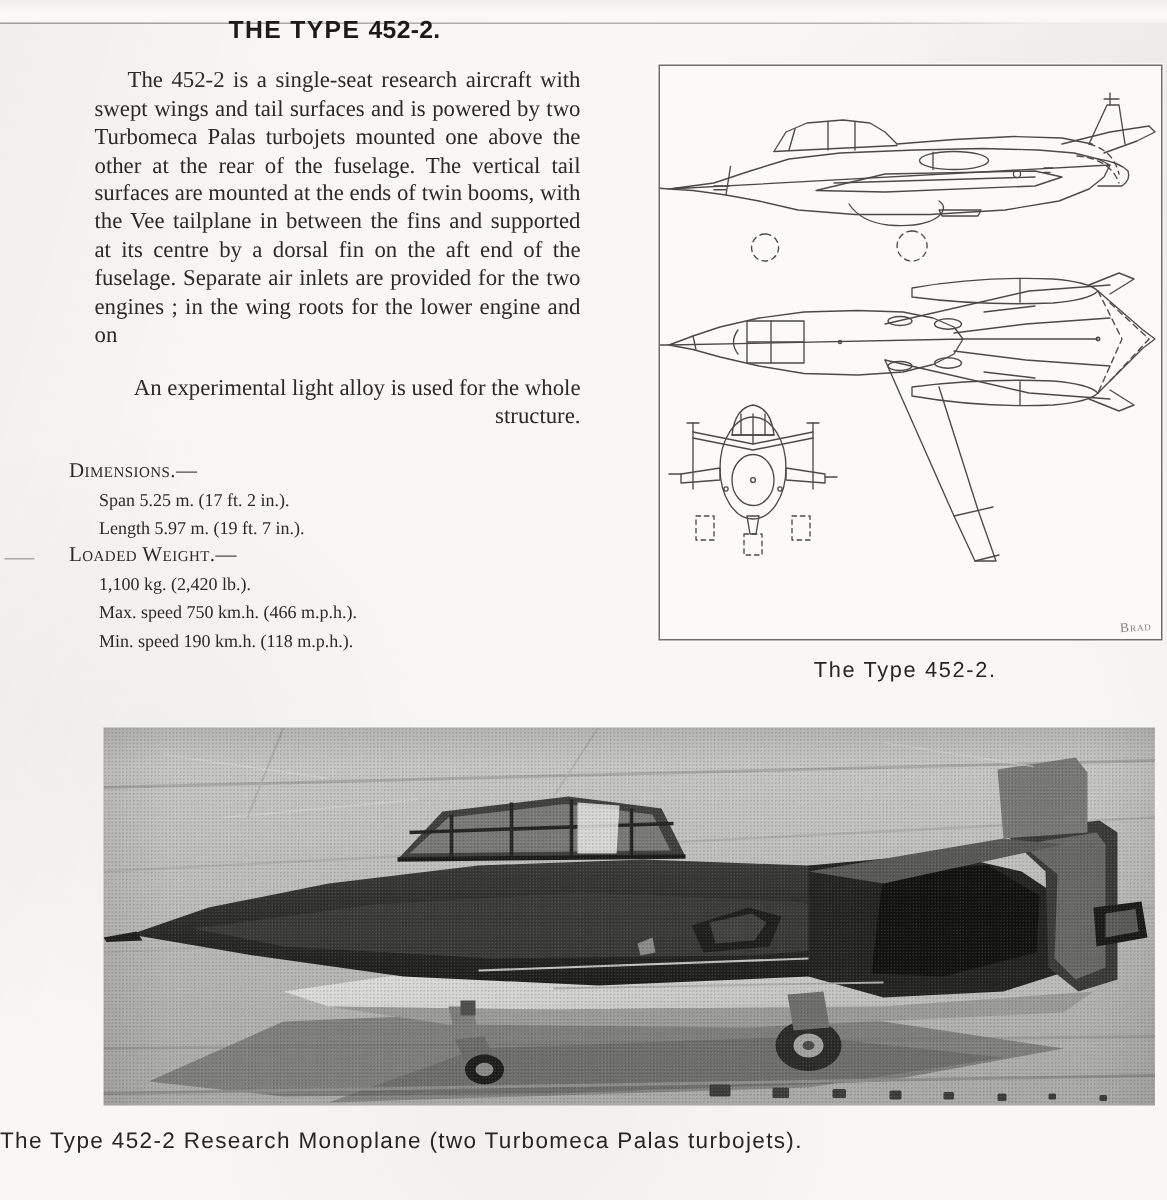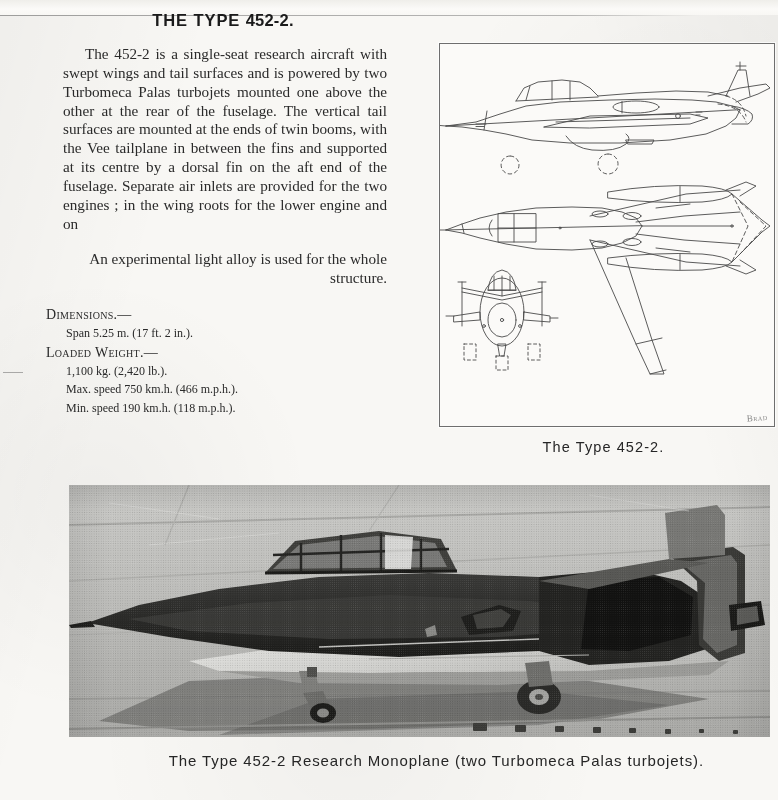--- a/index.html
+++ b/index.html
@@ -173,21 +173,21 @@
     left: 429px;
     top: 439px;
     width: 349px;
     text-align: center;
   }
   #photo-caption {
     position: absolute;
     left: 0;
     top: 752px;
     width: 704px;
-    text-align: right;
+    text-align: left;
     font-size: 15px;
     letter-spacing: 0.9px;
   }
 
   
   #photo {
     position: absolute;
     left: 69px;
     top: 485px;
     width: 701px;
@@ -228,20 +228,21 @@
   <div id="headline">
     <span>THE TYPE </span><span class="num">452-2.</span>
   </div>
 
   <div id="column">
     <p class="para">The 452-2 is a single-seat research aircraft with swept wings and tail surfaces and is powered by two Turbomeca Palas turbojets mounted one above the other at the rear of the fuselage.  The vertical tail surfaces are mounted at the ends of twin booms, with the Vee tailplane in between the fins and supported at its centre by a dorsal fin on the aft end of the fuselage.  Separate air inlets are provided for the two engines ; in the wing roots for the lower engine and on</p>
     <p class="para last-left">An experimental light alloy is used for the whole structure.</p>
 
     <div class="spec-head">Dimensions.—</div>
     <div class="spec-item">Span 5.25 m. (17 ft. 2 in.).</div>
+    <div class="spec-item">Length 5.97 m. (19 ft. 7 in.).</div>
 
     <div class="spec-head">Loaded Weight.—</div>
     <div class="spec-item">1,100 kg. (2,420 lb.).</div>
 
     <div class="spec-item">Max. speed 750 km.h. (466 m.p.h.).</div>
     <div class="spec-item">Min. speed 190 km.h. (118 m.p.h.).</div>
   </div>
 
   <div id="drawing-block">
     <div id="drawing-frame">

